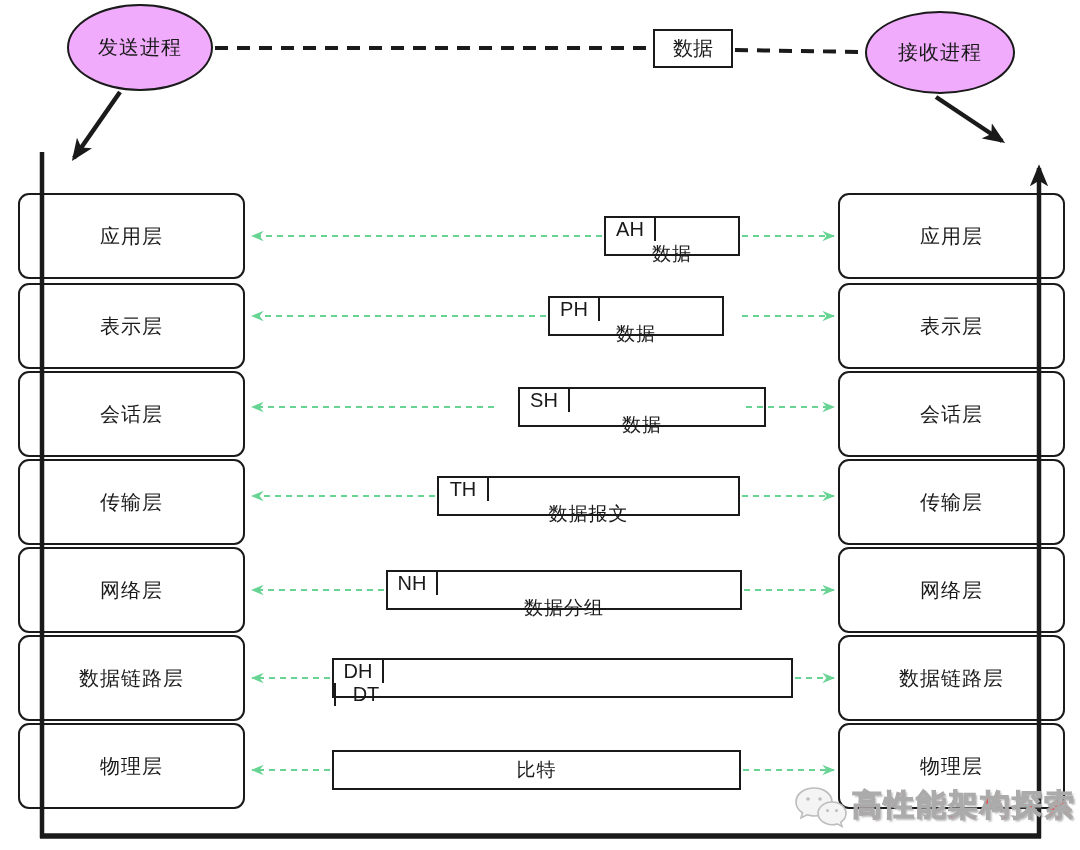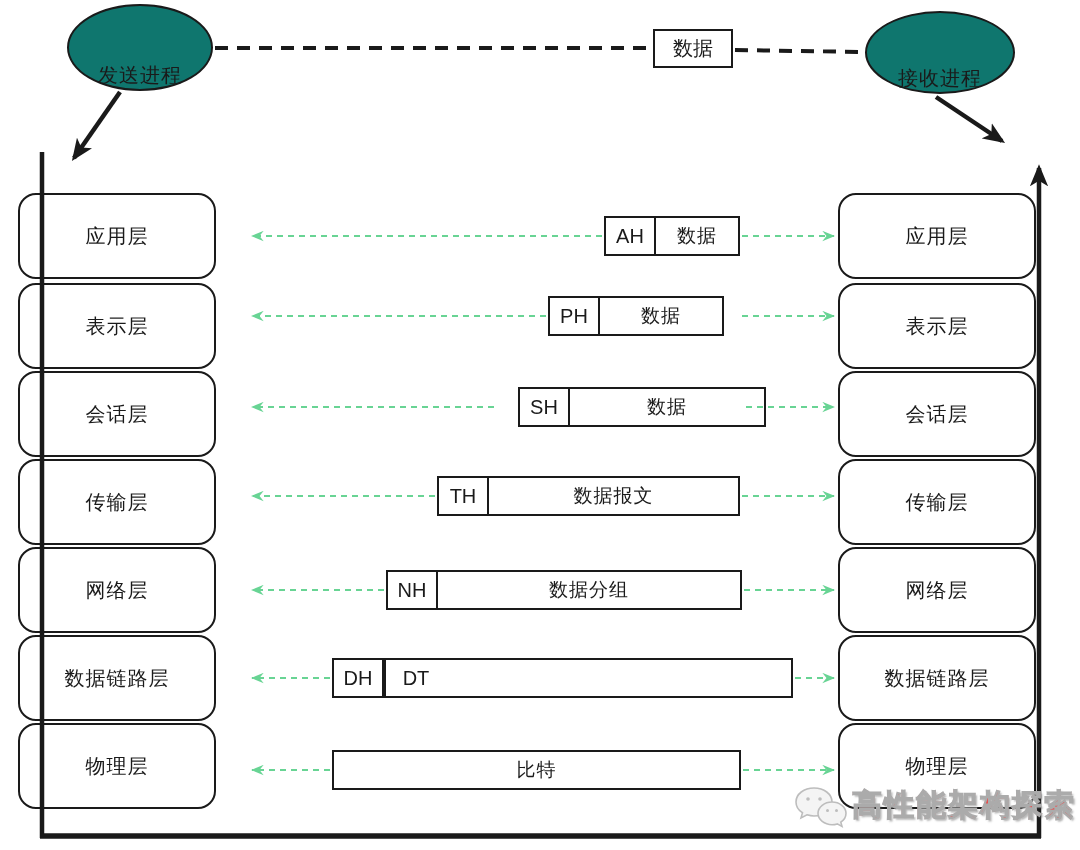--- a/index.html
+++ b/index.html
@@ -15,59 +15,60 @@
     height: 850px;
     background: #ffffff;
     overflow: hidden;
     color: var(--line-black);
   }
   
   .process {
     position: absolute;
     border: 2.5px solid var(--line-black);
     border-radius: 50%;
-    background: #0f766e;
+    background: #f0abfc;
     display: flex;
-    align-items: flex-end;
+    align-items: center;
     justify-content: center;
     font-size: 20px;
     letter-spacing: 1px;
     z-index: 2;
   }
   
   .topdata {
     position: absolute;
     left: 653px; top: 29px;
     width: 80px; height: 39px;
     border: 2.5px solid var(--line-black);
     background: #fff;
     display: flex; align-items: center; justify-content: center;
     font-size: 20px;
     z-index: 2;
   }
   
   .layerbox {
     position: absolute;
-    width: 198px; height: 86px;
-    border: 2.5px solid var(--line-black);
-    border-radius: 18px;
+    width: 227px; height: 86px;
+    border: 2.5px solid var(--line-black);
+    border-radius: 11px;
     background: #fff;
     display: flex; align-items: center; justify-content: center;
     font-size: 20px;
     letter-spacing: 1px;
     z-index: 1;
   }
   
   .pdu {
     position: absolute;
     height: 40px;
     border: 2.5px solid var(--line-black);
     background: #fff;
     display: flex;
     z-index: 2;
+    flex-direction: column;
   }
   .pdu .cell {
     display: flex; align-items: center; justify-content: center;
     font-size: 19px;
   }
   .pdu .hd { width: 50px; border-right: 2.5px solid var(--line-black); font-size: 20px; }
   .pdu .bd { flex: 1; letter-spacing: 1px; }
   .pdu .tl { width: 62px; border-left: 2.5px solid var(--line-black); font-size: 20px; }
   
   .overlay {

